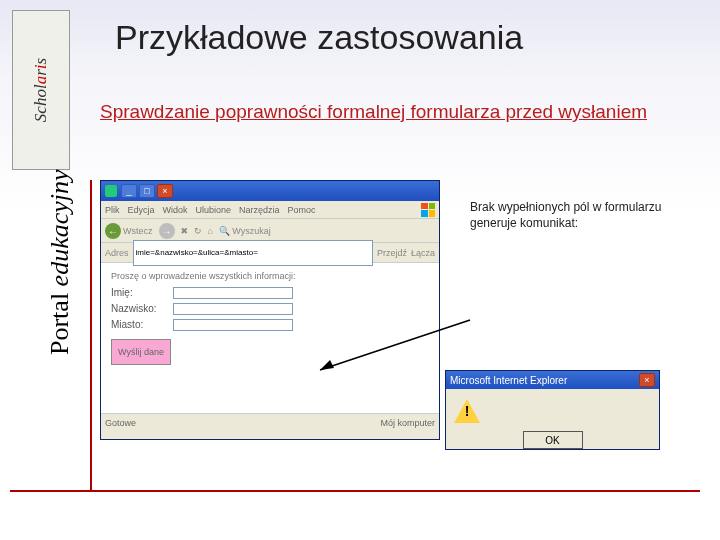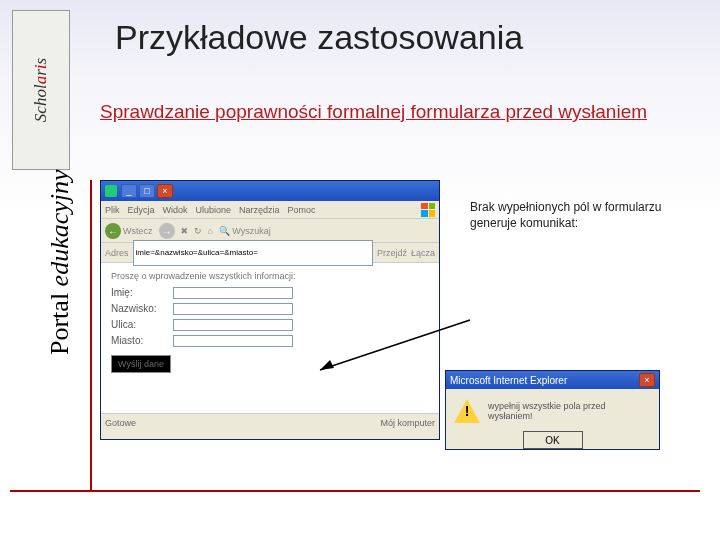--- a/index.html
+++ b/index.html
@@ -170,23 +170,23 @@
     padding: 8px 10px;
     color: #444;
     font-size: 10px;
   }
   .content .prompt { margin-bottom: 6px; color: #777; font-size: 9px;}
   .field { display: flex; align-items: flex-start; margin-bottom: 4px; gap: 7px;}
   .field label { width: 55px; font-size: 10px; color: #555;}
   .field input { width: 120px; height: 12px; border: 1px solid #7f9db9; font-size: 9px;}
   .submit-btn {
     margin-top: 4px;
-    height: 18px;
+    height: 26px;
     border: 1px solid #888;
-    background: #000000;
+    background: #f9a8d4;
     font-size: 9px;
     padding: 0 6px;
     color: #666;
   }
   .statusbar {
     height: 18px;
     background: #ece9d8;
     border-top: 1px solid #ccc;
     display: flex;
     align-items: center;
@@ -312,24 +312,20 @@
     <div class="prompt">Proszę o wprowadzenie wszystkich informacji:</div>
     <div class="field">
         <label>Imię:</label>
         <input style="">
       </div>
     <div class="field">
         <label>Nazwisko:</label>
         <input style="">
       </div>
     <div class="field">
-        <label>Ulica:</label>
-        <input style="">
-      </div>
-    <div class="field">
         <label>Miasto:</label>
         <input style="">
       </div>
     <button class="submit-btn">Wyślij dane</button>
   </div>
   <div class="statusbar">
     <span>Gotowe</span>
     <span class="sp"></span>
     <span>Mój komputer</span>
   </div>
@@ -342,18 +338,17 @@
 
 <div class="alert">
   <div class="titlebar">
     <div class="ttext">Microsoft Internet Explorer</div>
     <div class="window-btns">
       <div class="wbtn close">×</div>
     </div>
   </div>
   <div class="alert-body">
     <div class="warn-icon"></div>
-    <div class="alert-msg">wypełnij wszystkie pola przed wysłaniem!</div>
   </div>
   <div class="alert-btn-row">
     <button class="alert-btn">OK</button>
   </div>
 </div>
 
 </body></html>

